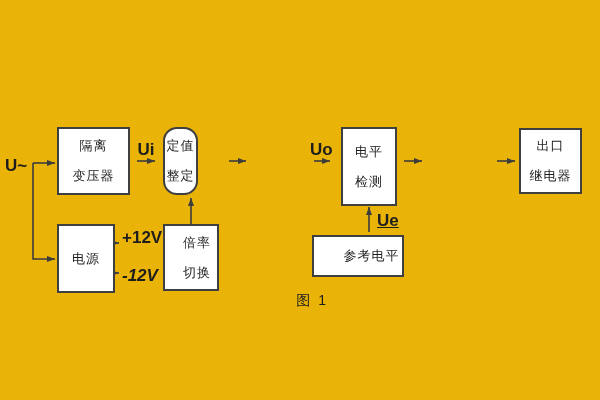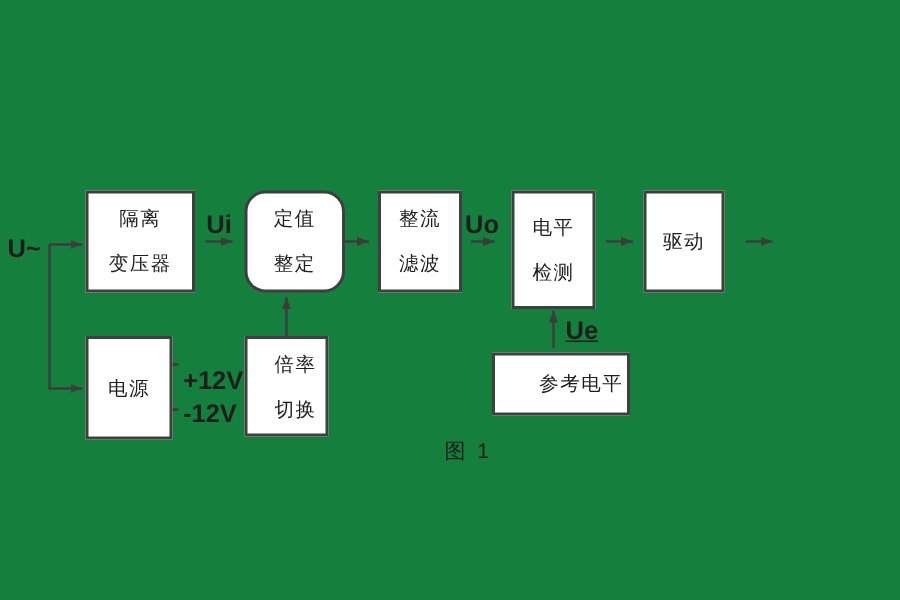--- a/index.html
+++ b/index.html
@@ -1,41 +1,41 @@
 <!DOCTYPE html>
 <html><head>
 <meta charset="utf-8">
 <style>
   html,body{margin:0;padding:0;background:#ffffff;}
   .stage{
-    position:relative;width:600px;height:400px;background:#15803d;overflow:hidden;
+    position:relative;width:600px;height:400px;background:#eab308;overflow:hidden;
     font-family:"Liberation Sans","DejaVu Sans",sans-serif;color:#1d1d1d;
   }
   .wires{position:absolute;left:0;top:0;width:600px;height:400px;}
   .box{
     position:absolute;box-sizing:border-box;border:2px solid #3f3f3f;background:#ffffff;
     display:flex;align-items:center;justify-content:center;text-align:center;
     font-size:13px;line-height:30px;white-space:pre-line;letter-spacing:1px;
   }
   .b1{left:57px;top:127px;width:73px;height:68px;}
-  .b2{left:163px;top:127px;width:67px;height:68px;border-radius:14px;}
+  .b2{left:163px;top:127px;width:35px;height:68px;border-radius:14px;}
   .b3{left:252px;top:127px;width:56px;height:68px;}
   .b4{left:341px;top:127px;width:56px;height:79px;}
   .b5{left:429px;top:127px;width:54px;height:68px;}
   .b6{left:519px;top:128px;width:63px;height:66px;}
   .b7{left:57px;top:224px;width:58px;height:69px;}
   .b8{left:163px;top:224px;width:56px;height:67px;padding-left:12px;}
-  .b9{left:328px;top:235px;width:92px;height:42px;padding-left:27px;}
+  .b9{left:312px;top:235px;width:92px;height:42px;padding-left:27px;}
   .lbl{position:absolute;font-size:17px;font-weight:600;line-height:1.2;white-space:nowrap;}
   .u-in{left:5px;top:156px;}
   .ui{left:133px;top:140px;width:26px;text-align:center;}
   .uo{left:310px;top:140px;width:26px;text-align:left;}
   .ue{left:377px;top:211px;text-decoration:underline;}
-  .p12{left:122px;top:244px;}
-  .m12{left:122px;top:266px;}
+  .p12{left:122px;top:228px;}
+  .m12{left:122px;top:266px;font-style:italic;}
   .caption{position:absolute;left:268px;top:292px;width:60px;text-align:right;
     font-size:14px;font-weight:400;letter-spacing:2px;}
 </style>
 </head>
 <body>
 
 <div class="stage">
 
   <svg class="wires" viewBox="0 0 600 400">
     <defs>
@@ -55,25 +55,24 @@
       <path d="M104 273 H119" marker-end="url(#ah)"></path>
       <path d="M191 224 V198" marker-end="url(#ah)"></path>
       <path d="M369 232 V207" marker-end="url(#ah)"></path>
     </g>
   </svg>
 
   <div class="box b1">隔离
 变压器</div>
   <div class="box b2">定值
 整定</div>
-  <div class="box b3">整流
-滤波</div>
   <div class="box b4">电平
 检测</div>
-  <div class="box b5">驱动</div>
+  <div class="box b6">出口
+继电器</div>
   <div class="box b7">电源</div>
   <div class="box b8">倍率
 切换</div>
   <div class="box b9">参考电平</div>
 
   <span class="lbl u-in">U~</span>
   <span class="lbl ui">Ui</span>
   <span class="lbl uo">Uo</span>
   <span class="lbl ue">Ue</span>
   <span class="lbl p12">+12V</span>

